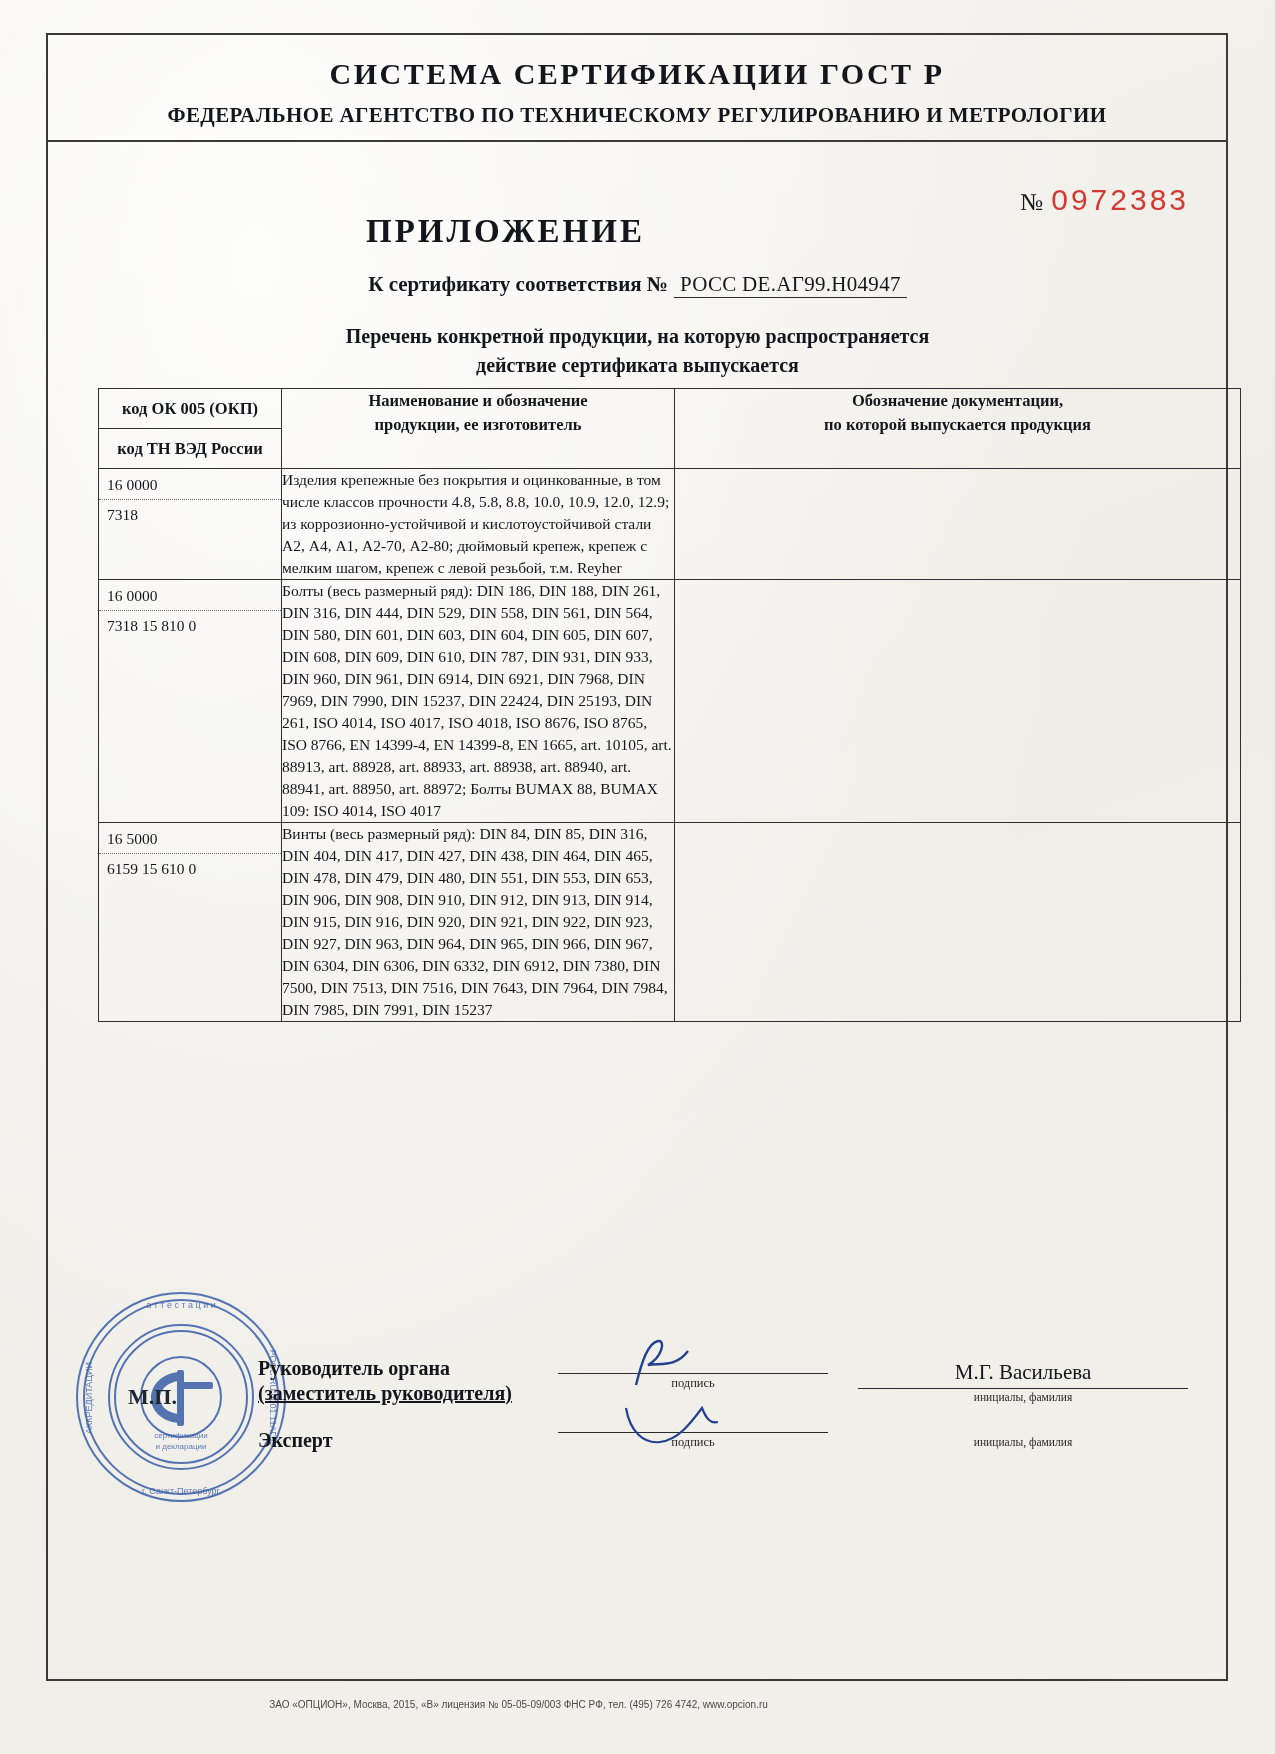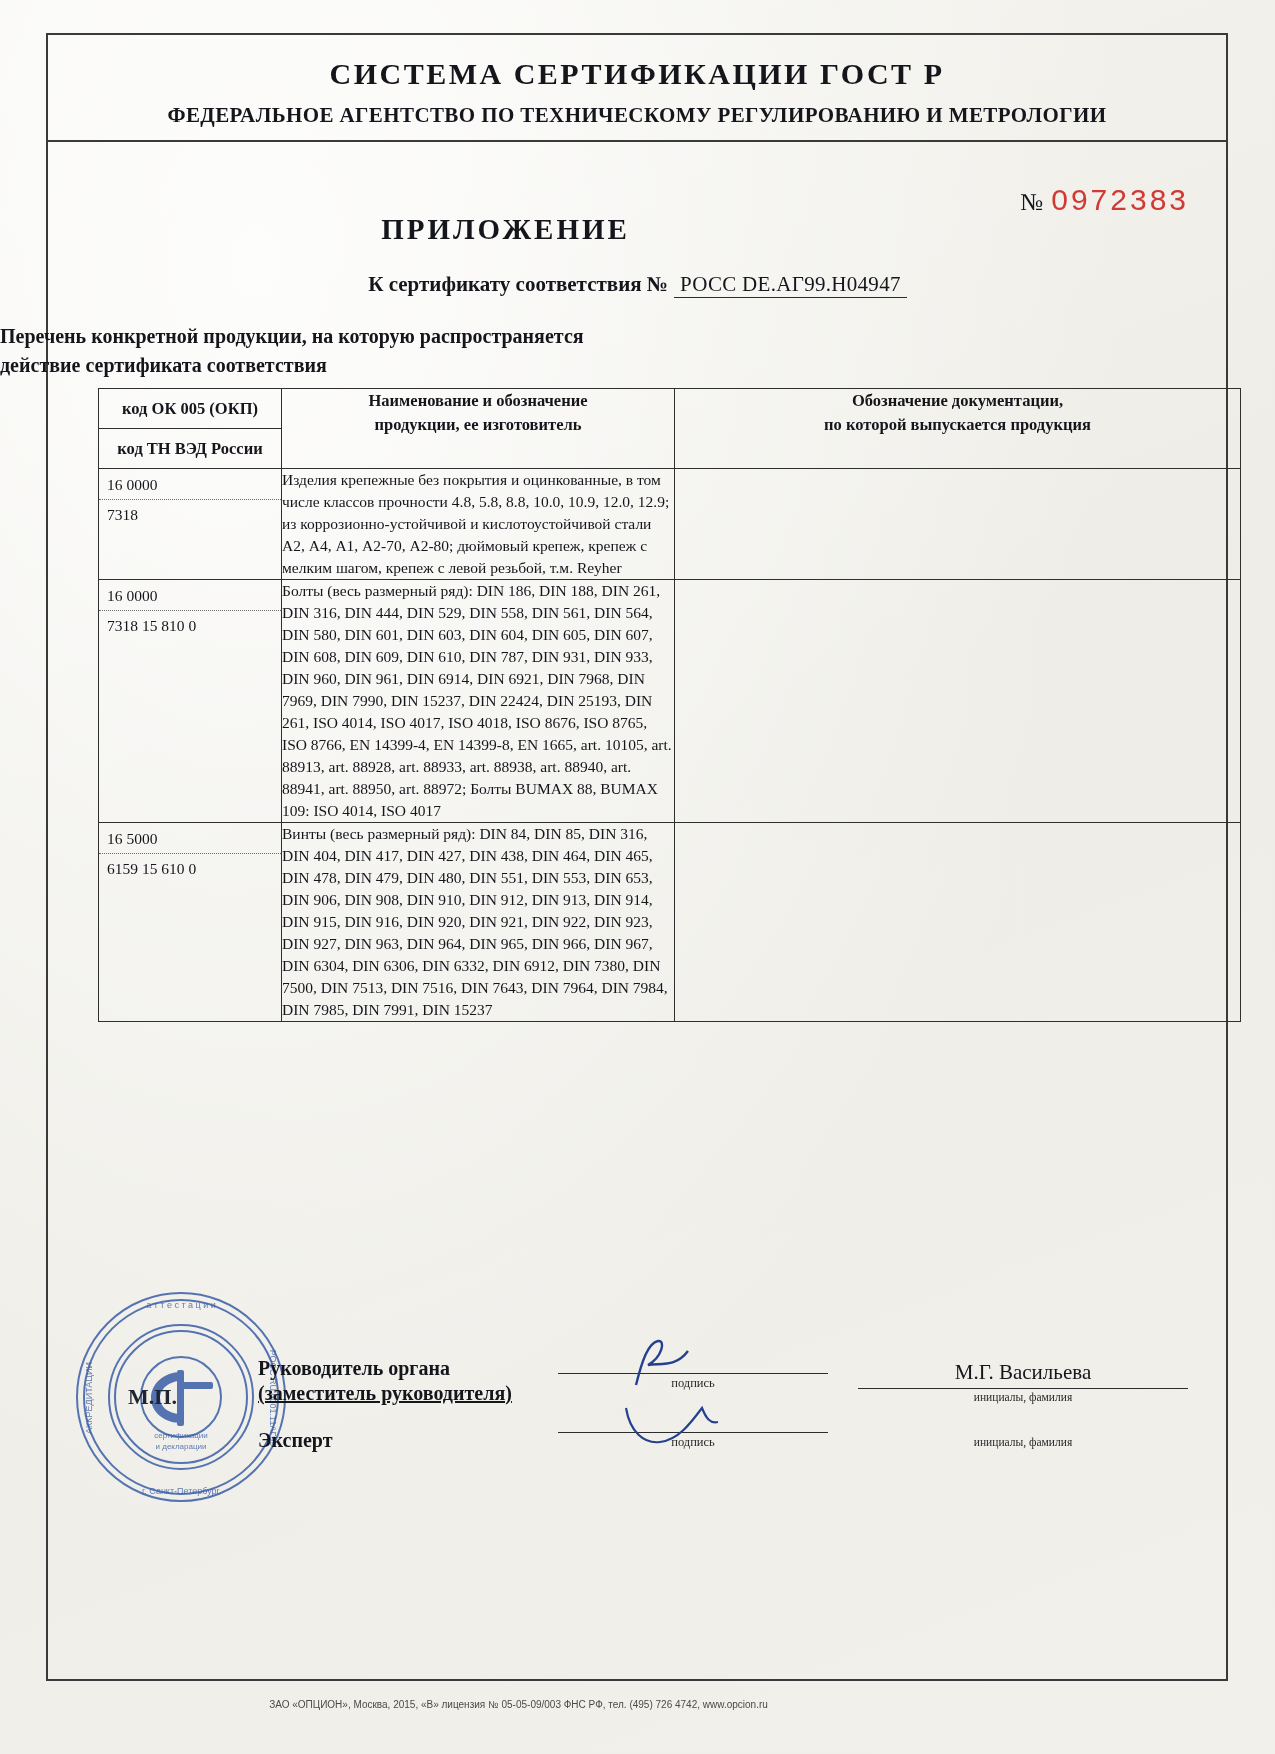--- a/index.html
+++ b/index.html
@@ -77,21 +77,21 @@
     letter-spacing: 3px;
     color: #d03a33;
     font-family: "Liberation Sans", sans-serif;
   }
   .doc-title {
     position: absolute;
     top: 213px;
     left: 0;
     width: 1011px;
     text-align: center;
-    font-size: 29px;
+    font-size: 33px;
     font-weight: bold;
     letter-spacing: 3px;
     color: #14161c;
   }
   .cert-line {
     position: absolute;
     top: 272px;
     left: 0;
     width: 1275px;
     text-align: center;
@@ -104,21 +104,21 @@
     border-bottom: 1px solid #2c2c2c;
     padding: 0 6px 1px 6px;
     margin-left: 6px;
     letter-spacing: 0.3px;
   }
   .lead {
     position: absolute;
     top: 322px;
     left: 0;
     width: 1275px;
-    text-align: left;
+    text-align: center;
     font-size: 20px;
     font-weight: bold;
     line-height: 1.45;
     color: #14161c;
   }
   table.grid {
     position: absolute;
     left: 66px;
     top: 388px;
     width: 1143px;
@@ -287,21 +287,21 @@
   </div>
 
   <div class="doc-title">ПРИЛОЖЕНИЕ</div>
 
   <div class="cert-line">
     <span>К сертификату соответствия №</span><span class="cert-no">РОСС DE.АГ99.Н04947</span>
   </div>
 
   <div class="lead">
     <div>Перечень конкретной продукции,  на которую распространяется</div>
-    <div>действие сертификата соответствия</div>
+    <div>действие сертификата выпускается</div>
   </div>
 
   <table class="grid">
     <thead>
       <tr>
         <th class="th-codes">
           <div class="c1">код ОК 005 (ОКП)</div>
           <div class="c2">код ТН ВЭД России</div>
         </th>
         <th class="th-name">

